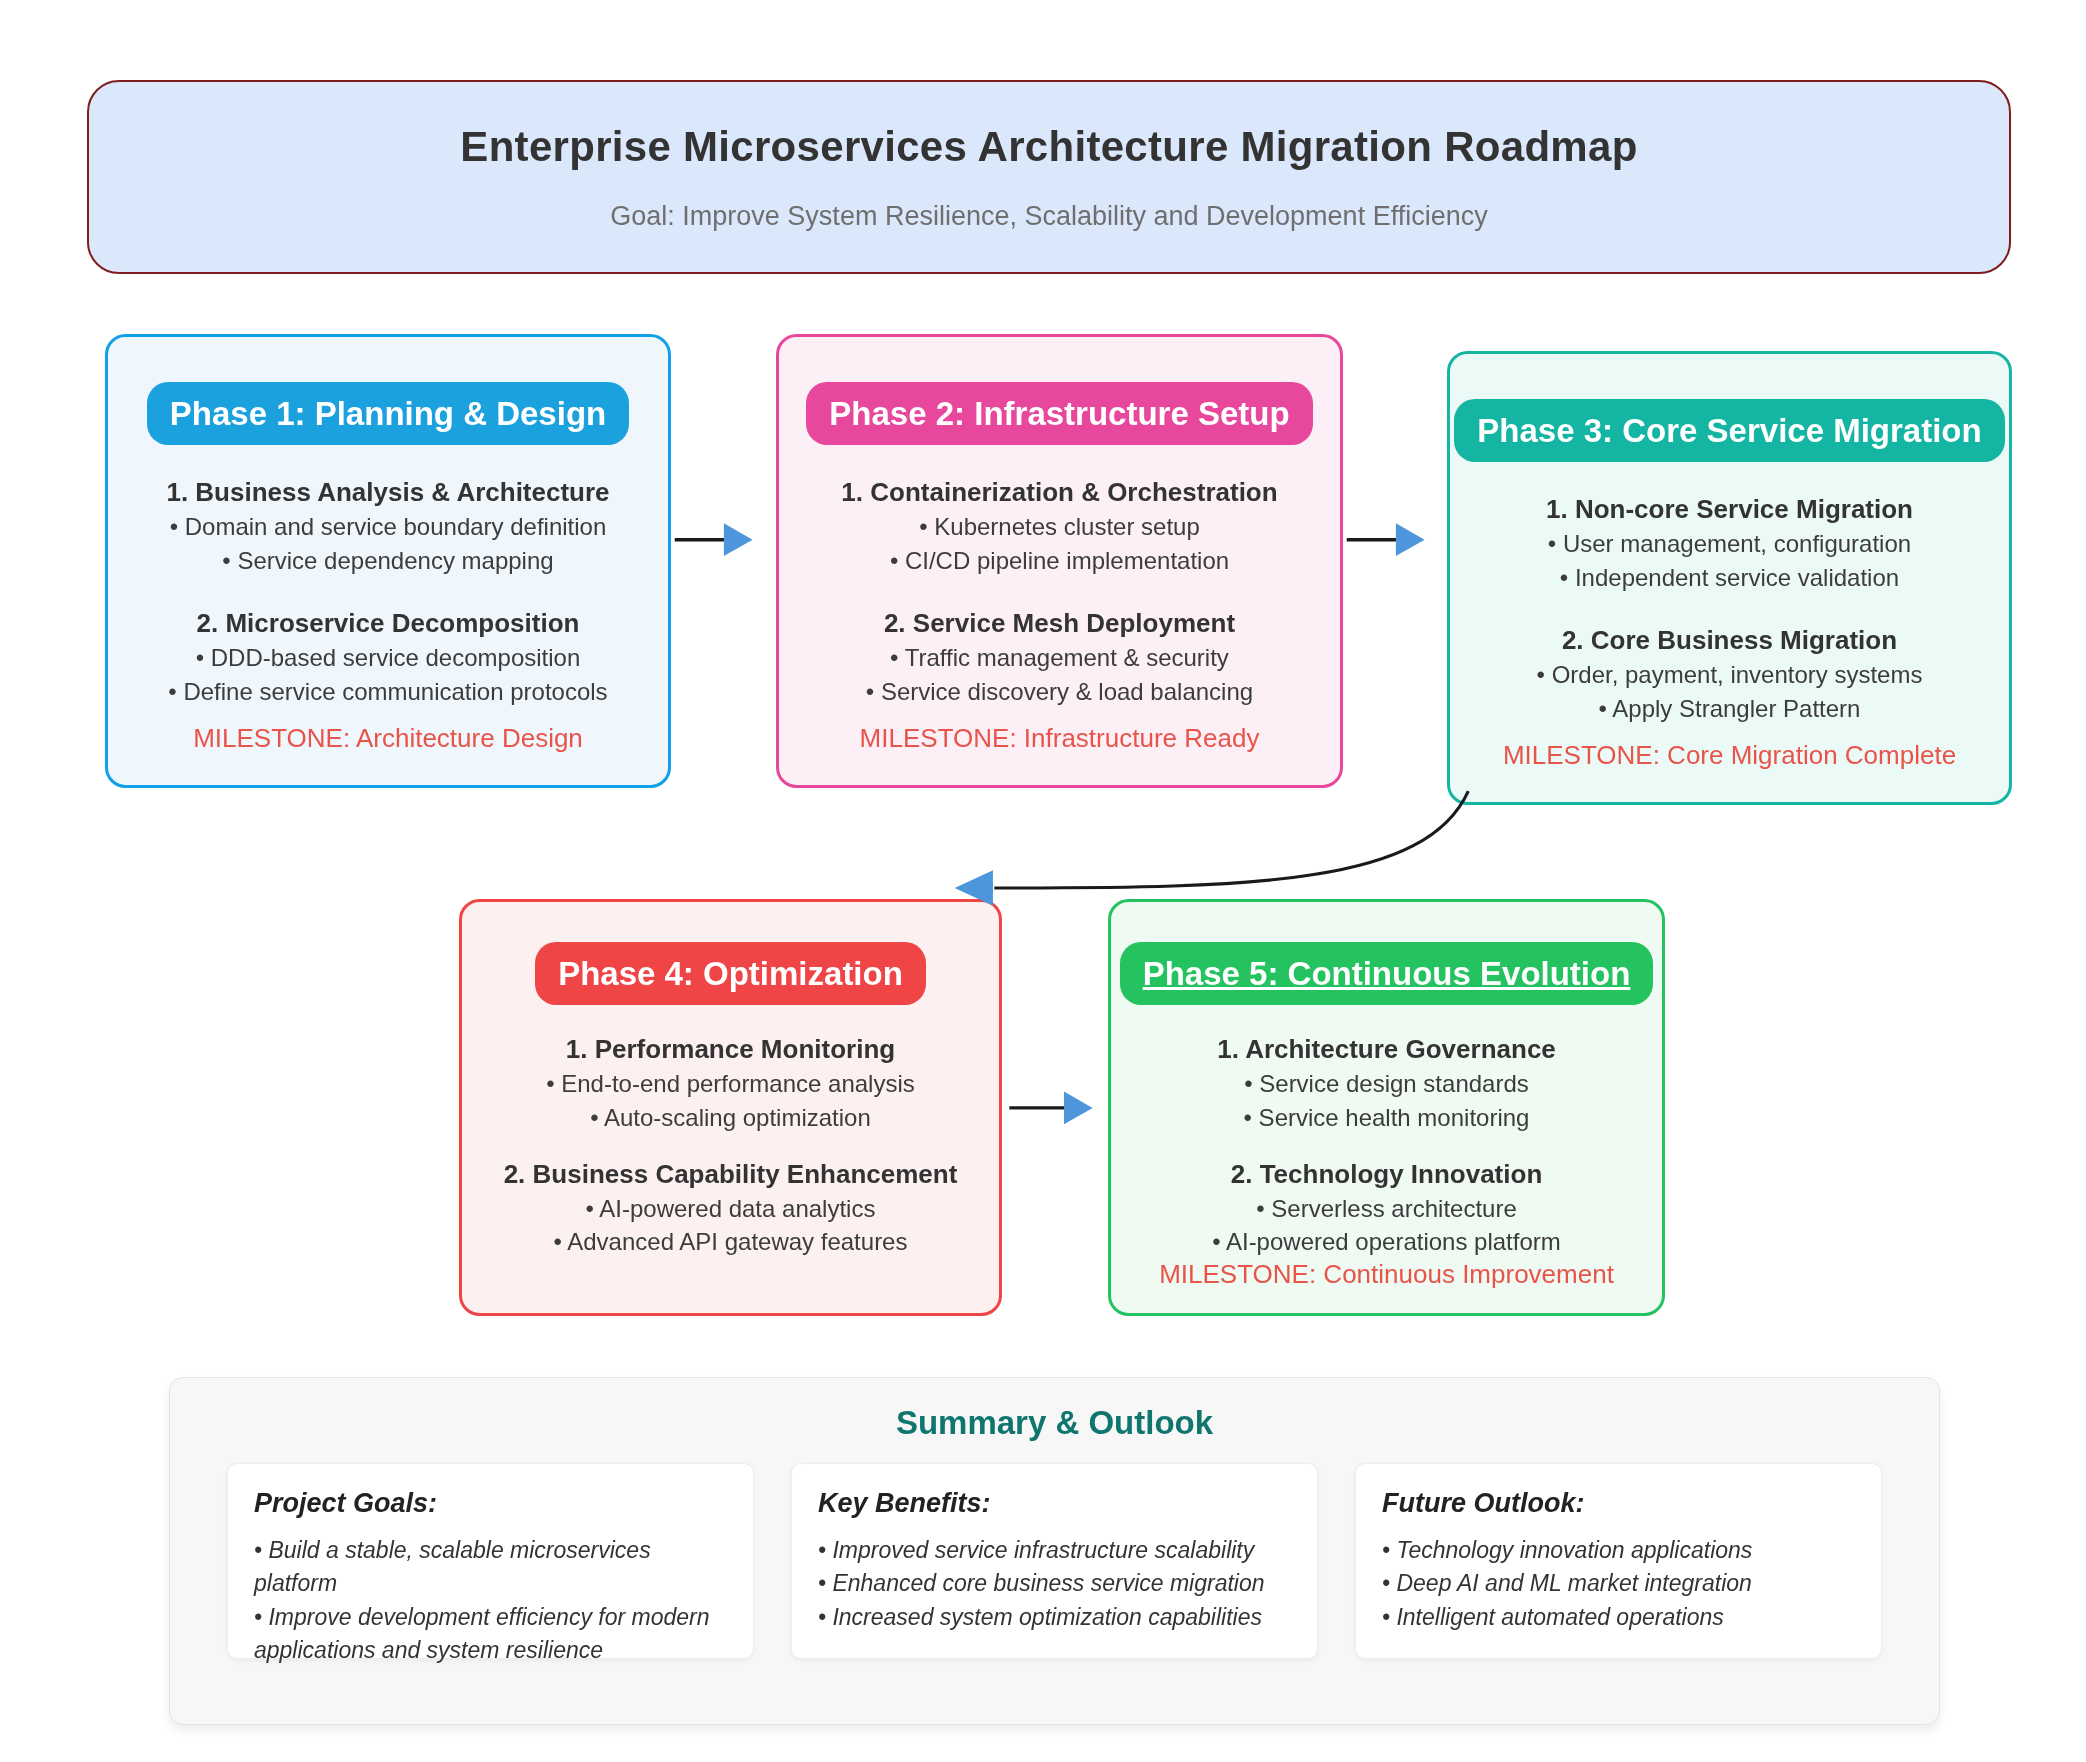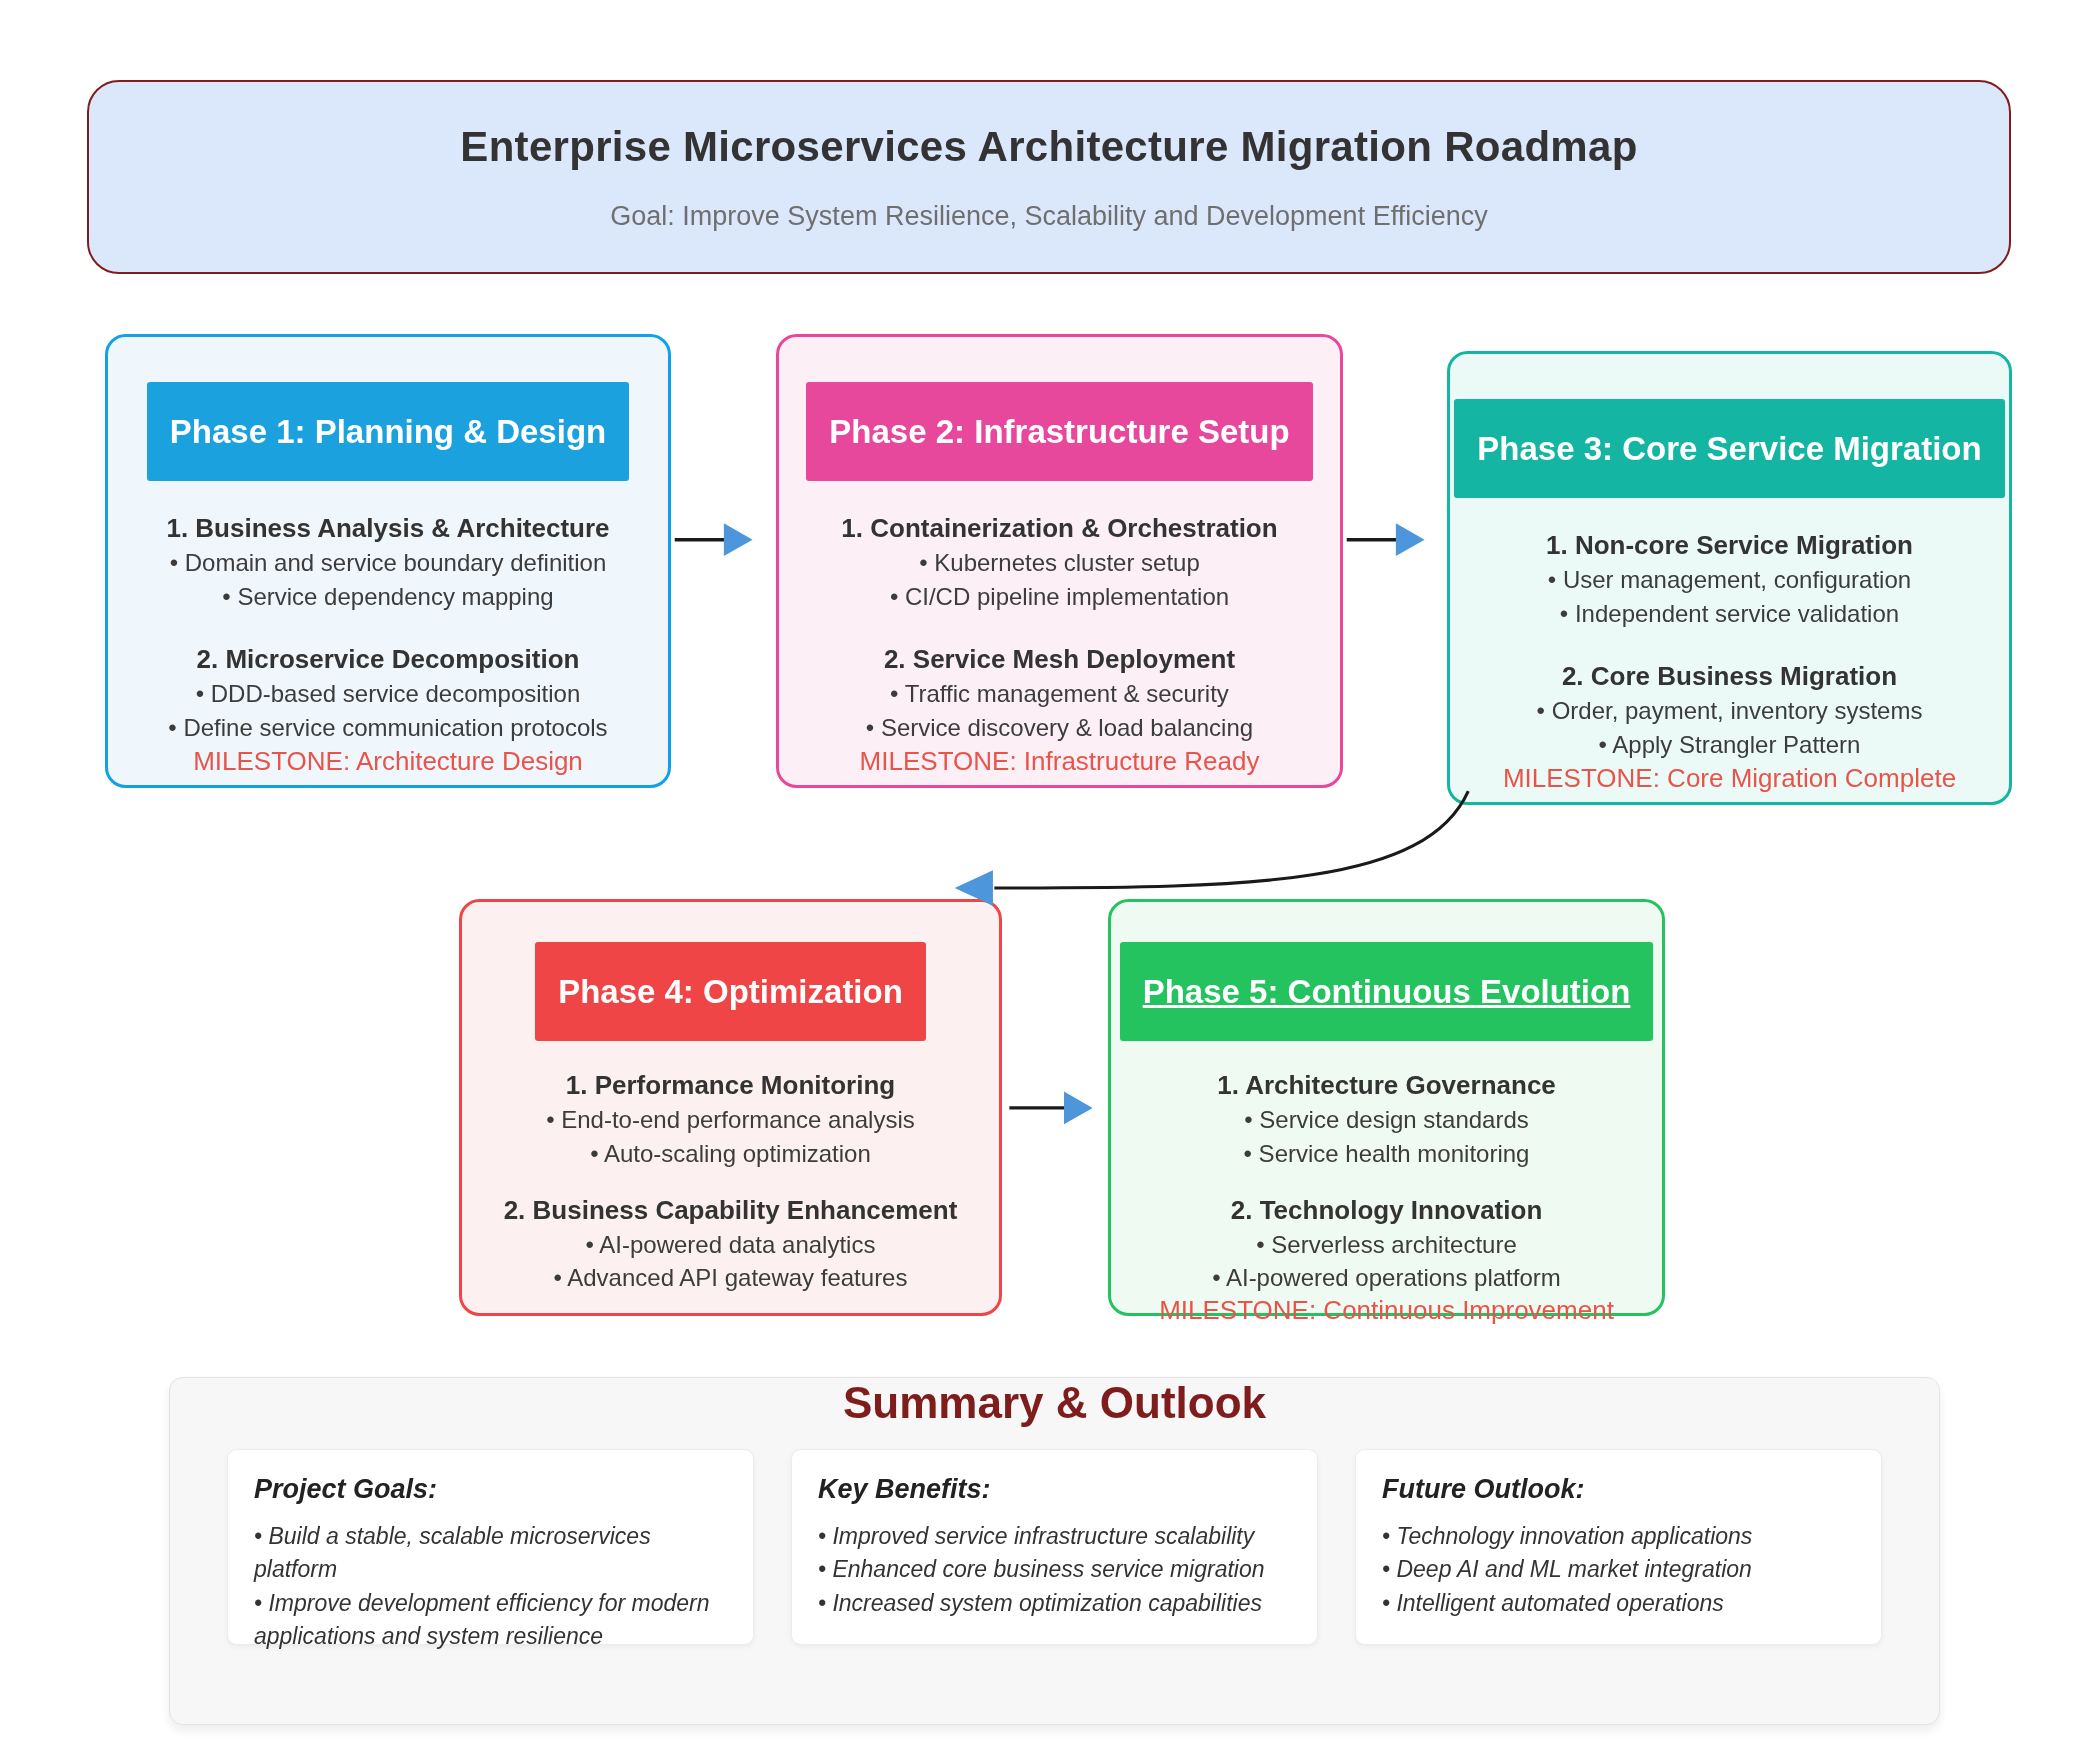--- a/index.html
+++ b/index.html
@@ -9,22 +9,22 @@
   
   .banner{position:absolute;left:87px;top:80px;width:1924px;height:194px;background:#DBE7FB;
     border:2px solid #7f1d1d;border-radius:32px;box-sizing:border-box;
     display:flex;flex-direction:column;align-items:center;justify-content:center;gap:30px;}
   .banner .ttl{font-size:42px;font-weight:bold;color:#333333;letter-spacing:0.3px;}
   .banner .sub{font-size:27px;color:#6F6F6F;}
 
   
   .phase{position:absolute;box-sizing:border-box;border-radius:20.5px;border-width:3.4px;border-style:solid;
     display:flex;flex-direction:column;align-items:center;padding:45px 23px 29px;}
-  .phase .pill{color:#ffffff;font-weight:bold;font-size:33px;border-radius:3px;
-    padding:33px 23px;white-space:nowrap;line-height:1;}
+  .phase .pill{color:#ffffff;font-weight:bold;font-size:33px;border-radius:21px;
+    padding:15px 23px;white-space:nowrap;line-height:1;}
   .phase .content{margin-top:29px;display:flex;flex-direction:column;gap:26px;align-items:center;text-align:center;}
   .sec .h{font-size:26px;font-weight:bold;color:#333333;line-height:1.4;}
   .sec .b{font-size:24px;color:#3C3C3C;line-height:1.42;}
   .milestone{margin-top:auto;font-size:26px;font-weight:normal;color:#E8544A;line-height:1.3;}
 
   .p1{left:105px;top:334px;width:566px;height:454px;background:#EFF6FC;border-color:#12A1E6;}
   .p1 .pill{background:#1CA1DF;}
   .p2{left:776px;top:334px;width:567px;height:454px;background:#FCEFF6;border-color:#E8489B;}
   .p2 .pill{background:#E8489B;}
   .p3{left:1447px;top:351px;width:565px;height:454px;background:#EBFAF6;border-color:#15B5A3;}
@@ -36,21 +36,21 @@
   .p4 .content,.p5 .content{margin-top:26px;gap:22px;}
   .p4 .sec .b,.p5 .sec .b{line-height:1.38;}
 
   
   #arrows{position:absolute;left:0;top:0;width:2087px;height:1763px;pointer-events:none;}
 
   
   .summary{position:absolute;left:169px;top:1377px;width:1771px;height:348px;background:#F7F7F8;
     border:1.4px solid #E3E3E6;border-radius:13.7px;box-sizing:border-box;
     box-shadow:0 5.5px 9.6px rgba(0,0,0,0.07);display:flex;flex-direction:column;align-items:center;}
-  .summary .s-title{font-size:44px;font-weight:bold;color:#7f1d1d;}
+  .summary .s-title{margin-top:26px;font-size:33px;font-weight:bold;color:#0f766e;}
   .cards{margin-top:20.5px;display:flex;gap:37px;justify-content:flex-start;font-style:italic;}
   .card{width:527px;height:196px;background:#ffffff;border:1.4px solid #ECECEC;border-radius:9.6px;
     box-sizing:border-box;box-shadow:0 2px 5.5px rgba(0,0,0,0.05);padding:24.6px 26px;text-align:left;}
   .card .c-title{font-size:27px;font-weight:bold;color:#222222;margin-bottom:15px;}
   .card .c-b{font-size:23px;color:#333333;line-height:1.45;}
 </style>
 </head>
 <body>
 
 <div id="canvas">

